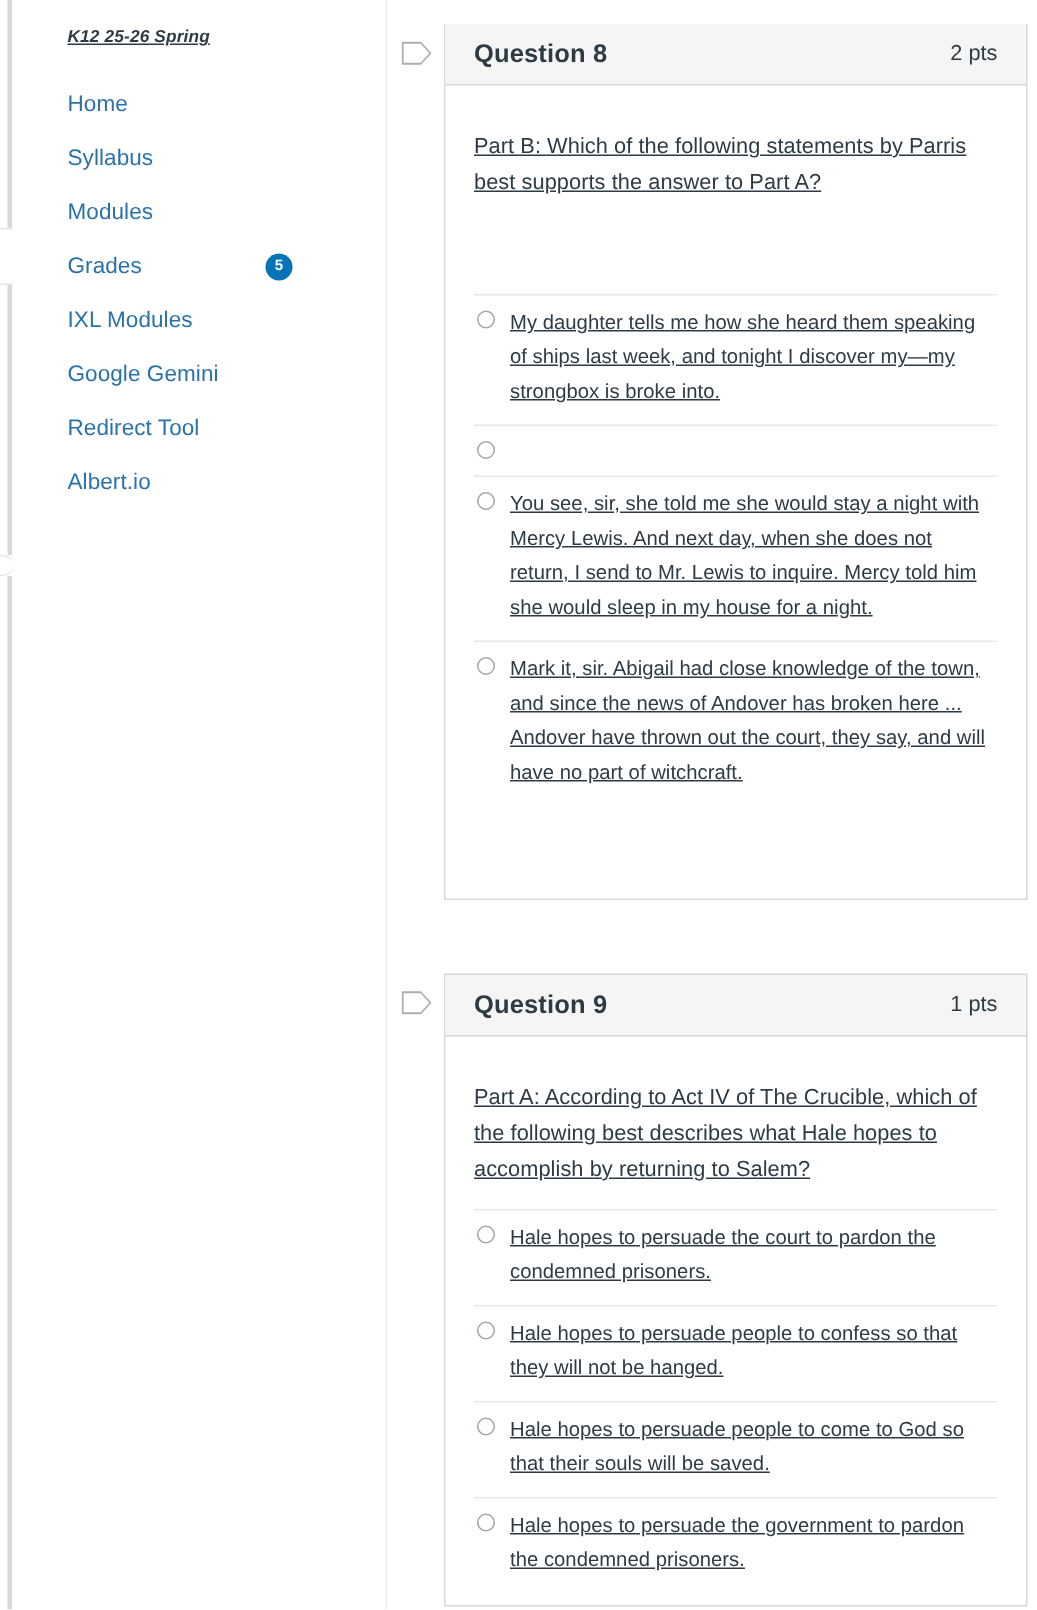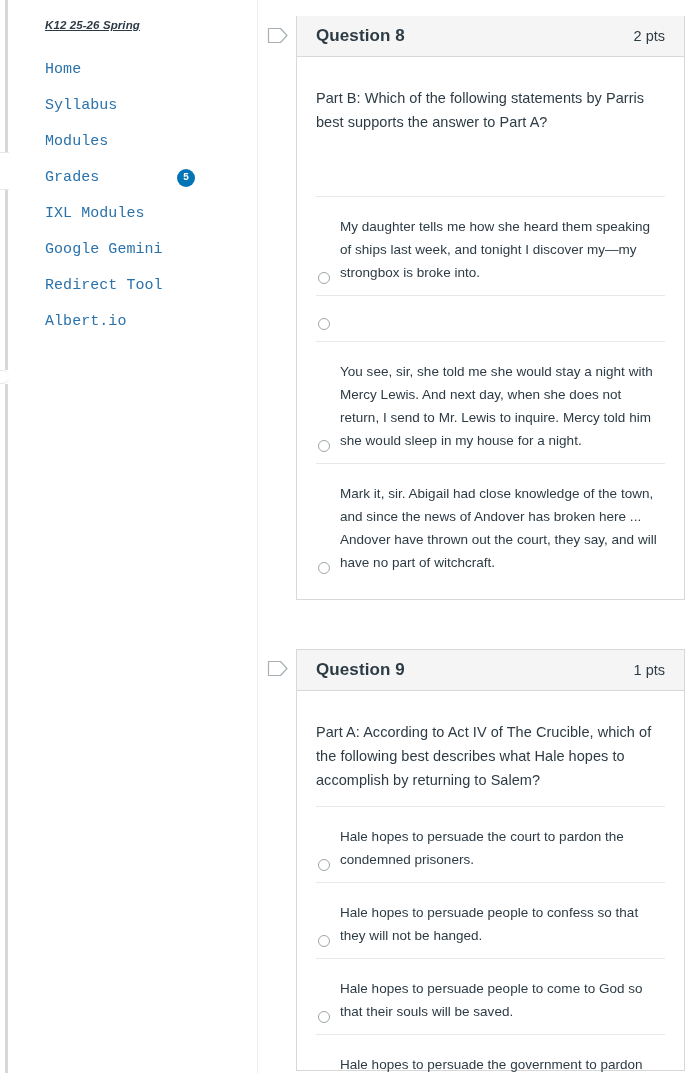--- a/index.html
+++ b/index.html
@@ -62,21 +62,21 @@
     font-size: 11.5px;
     font-weight: 700;
     color: #2d3b45;
     letter-spacing: 0.1px;
     padding-left: 36px;
     margin-bottom: 20px;
     line-height: 14px;
     text-decoration: underline;
   }
 
-  .nav-list { list-style: none; margin: 0; padding: 0; font-family: Liberation Mono, monospace; }
+  .nav-list { list-style: none; margin: 0; padding: 0; }
 
   .nav-item {
     position: relative;
     display: flex;
     align-items: center;
     padding: 0 18px 0 36px;
     height: 36px;
   }
   .nav-label {
     font-size: 15px;
@@ -149,39 +149,39 @@
     font-weight: 700;
     color: #2d3b45;
     letter-spacing: 0.1px;
   }
   .q-pts {
     font-size: 14.5px;
     font-weight: 400;
     color: #2d3b45;
   }
 
-  .q-body { padding: 0 19px; }
+  .q-body { padding: 0 19px; text-decoration: underline; }
 
   .q-text {
     font-size: 14.5px;
     line-height: 24px;
     color: #2d3b45;
     padding-top: 29px;
     letter-spacing: 0.05px;
   }
   .q-wrap.q8 .q-text { padding-bottom: 62px; }
   .q-wrap.q9 .q-text { padding-bottom: 14px; }
 
   .answers { margin: 0; padding: 0; list-style: none; }
 
   .answer {
     display: flex;
-    align-items: flex-end;
+    align-items: flex-start;
     border-top: 1px solid #e8e8e8;
-    padding: 18px 2px 11px 2px;
+    padding: 6px 2px 11px 2px;
   }
   .answers .answer:first-child { border-top: 1px solid #e8e8e8; }
 
   .radio {
     flex: 0 0 auto;
     width: 12px;
     height: 12px;
     border: 1.4px solid #9ea6ab;
     border-radius: 50%;
     background: #ffffff;

